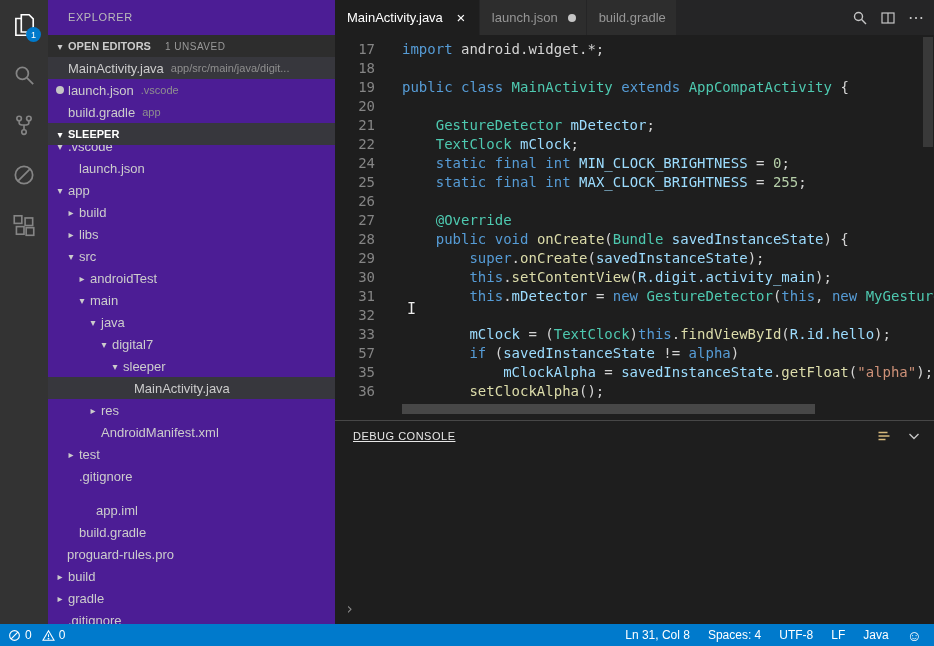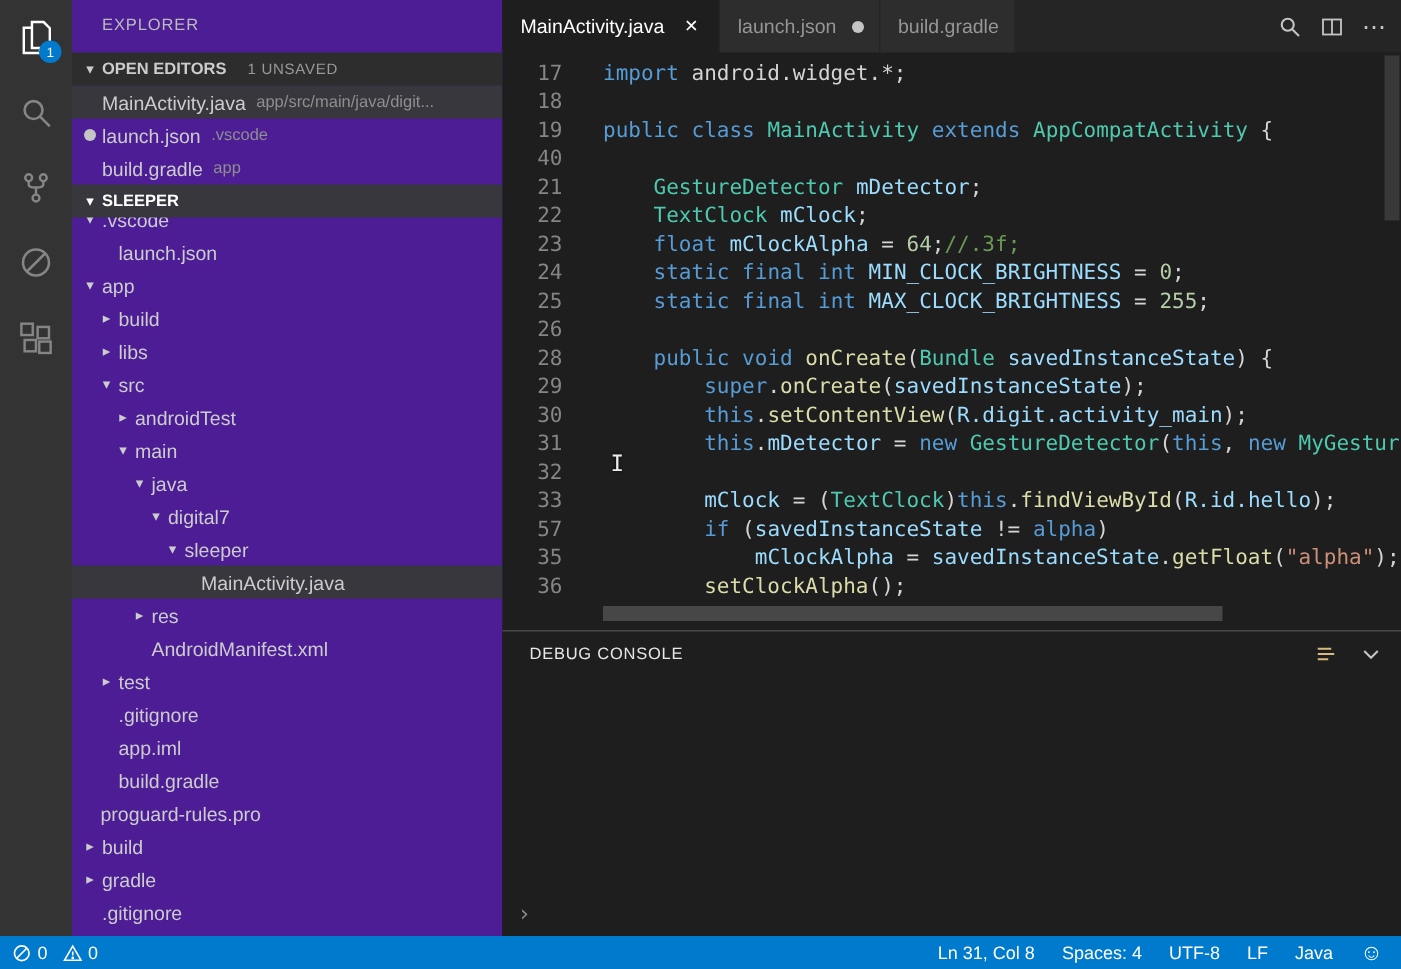--- a/index.html
+++ b/index.html
@@ -48,21 +48,21 @@
   .lc { padding-left:27px; color:#d4d4d4; }
   .kw{color:#569cd6} .ty{color:#4ec9b0} .fn{color:#dcdcaa} .va{color:#9cdcfe}
   .nu{color:#b5cea8} .co{color:#6a9955} .st{color:#ce9178} .pl{color:#d4d4d4}
   .hscroll { position:absolute; left:67px; bottom:6px; width:413px; height:10px; background:rgba(121,121,121,0.45); cursor:pointer; }
   .vscroll { position:absolute; right:1px; top:2px; width:10px; height:110px; background:rgba(121,121,121,0.3); cursor:pointer; }
   .ibeam { position:absolute; left:72px; top:265px; color:#ececec; font-family:"DejaVu Sans Mono", monospace; font-size:15px; text-shadow:0 0 2px rgba(0,0,0,0.9); pointer-events:none; }
 
   
   .panel { height:204px; flex-shrink:0; border-top:1px solid #474747; display:flex; flex-direction:column; background:#1e1e1e; }
   .panel-header { height:30px; display:flex; align-items:center; padding:0 10px 0 18px; flex-shrink:0; }
-  .panel-title { font-size:11px; color:#e7e7e7; letter-spacing:0.5px; cursor:pointer; }
+  .panel-title { font-size:11px; color:#e7e7e7; letter-spacing:0.5px; cursor:pointer;text-decoration:underline; }
   .panel-actions { margin-left:auto; display:flex; align-items:center; gap:10px; }
   .pa-icon { width:20px; height:20px; display:flex; align-items:center; justify-content:center; color:#c5c5c5; cursor:pointer; }
   .pa-icon.warm { color:#d7ba7d; }
   .panel-body { flex:1; position:relative; cursor:text; }
   .prompt { position:absolute; left:10px; bottom:6px; color:#8a8a8a; font-family:"DejaVu Sans Mono", monospace; font-size:15px; }
 
   
   .statusbar { height:22px; background:#007acc; color:#ffffff; display:flex; align-items:center; font-size:12px; flex-shrink:0; }
   .sb-left { display:flex; align-items:center; padding-left:8px; gap:10px; }
   .sb-group { display:flex; align-items:center; gap:4px; cursor:pointer; }
@@ -202,21 +202,21 @@
             <span class="label">AndroidManifest.xml</span>
           </div>
           <div class="row tree-row" style="padding-left: 15px;">
             <span class="twist">▸</span>
             <span class="label">test</span>
           </div>
           <div class="row tree-row" style="padding-left: 15px;">
             <span class="twist"></span>
             <span class="label">.gitignore</span>
           </div>
-          <div class="row tree-row" style="padding-left: 15px;">
+          <div class="row tree-row" style="padding-left: 32px; margin-top: 12px;">
             <span class="twist"></span>
             <span class="label">app.iml</span>
           </div>
           <div class="row tree-row" style="padding-left: 15px;">
             <span class="twist"></span>
             <span class="label">build.gradle</span>
           </div>
           <div class="row tree-row" style="padding-left: 3px;">
             <span class="twist"></span>
             <span class="label">proguard-rules.pro</span>
@@ -270,27 +270,27 @@
           </span>
           <span class="ea-icon">⋯</span>
         </div>
       </div>
 
       <div class="editor">
         <div>
             <div class="code-line"><span class="ln">17</span><span class="lc"><span class="kw">import</span><span class="pl"> android.widget.*;</span></span></div>
             <div class="code-line"><span class="ln">18</span><span class="lc"></span></div>
             <div class="code-line"><span class="ln">19</span><span class="lc"><span class="kw">public</span><span class="pl"> </span><span class="kw">class</span><span class="pl"> </span><span class="ty">MainActivity</span><span class="pl"> </span><span class="kw">extends</span><span class="pl"> </span><span class="ty">AppCompatActivity</span><span class="pl"> {</span></span></div>
-            <div class="code-line"><span class="ln">40</span><span class="lc"></span></div>
+            <div class="code-line"><span class="ln">20</span><span class="lc"></span></div>
             <div class="code-line"><span class="ln">21</span><span class="lc"><span class="pl">    </span><span class="ty">GestureDetector</span><span class="pl"> </span><span class="va">mDetector</span><span class="pl">;</span></span></div>
             <div class="code-line"><span class="ln">22</span><span class="lc"><span class="pl">    </span><span class="ty">TextClock</span><span class="pl"> </span><span class="va">mClock</span><span class="pl">;</span></span></div>
-            <div class="code-line"><span class="ln">23</span><span class="lc"><span class="pl">    </span><span class="kw">float</span><span class="pl"> </span><span class="va">mClockAlpha</span><span class="pl"> = </span><span class="nu">64</span><span class="pl">;</span><span class="co">//.3f;</span></span></div>
             <div class="code-line"><span class="ln">24</span><span class="lc"><span class="pl">    </span><span class="kw">static</span><span class="pl"> </span><span class="kw">final</span><span class="pl"> </span><span class="kw">int</span><span class="pl"> </span><span class="va">MIN_CLOCK_BRIGHTNESS</span><span class="pl"> = </span><span class="nu">0</span><span class="pl">;</span></span></div>
             <div class="code-line"><span class="ln">25</span><span class="lc"><span class="pl">    </span><span class="kw">static</span><span class="pl"> </span><span class="kw">final</span><span class="pl"> </span><span class="kw">int</span><span class="pl"> </span><span class="va">MAX_CLOCK_BRIGHTNESS</span><span class="pl"> = </span><span class="nu">255</span><span class="pl">;</span></span></div>
             <div class="code-line"><span class="ln">26</span><span class="lc"></span></div>
+            <div class="code-line"><span class="ln">27</span><span class="lc"><span class="pl">    </span><span class="ty">@Override</span></span></div>
             <div class="code-line"><span class="ln">28</span><span class="lc"><span class="pl">    </span><span class="kw">public</span><span class="pl"> </span><span class="kw">void</span><span class="pl"> </span><span class="fn">onCreate</span><span class="pl">(</span><span class="ty">Bundle</span><span class="pl"> </span><span class="va">savedInstanceState</span><span class="pl">) {</span></span></div>
             <div class="code-line"><span class="ln">29</span><span class="lc"><span class="pl">        </span><span class="kw">super</span><span class="pl">.</span><span class="fn">onCreate</span><span class="pl">(</span><span class="va">savedInstanceState</span><span class="pl">);</span></span></div>
             <div class="code-line"><span class="ln">30</span><span class="lc"><span class="pl">        </span><span class="kw">this</span><span class="pl">.</span><span class="fn">setContentView</span><span class="pl">(</span><span class="va">R.digit.activity_main</span><span class="pl">);</span></span></div>
             <div class="code-line"><span class="ln">31</span><span class="lc"><span class="pl">        </span><span class="kw">this</span><span class="pl">.</span><span class="va">mDetector</span><span class="pl"> = </span><span class="kw">new</span><span class="pl"> </span><span class="ty">GestureDetector</span><span class="pl">(</span><span class="kw">this</span><span class="pl">, </span><span class="kw">new</span><span class="pl"> </span><span class="ty">MyGestureListener</span></span></div>
             <div class="code-line"><span class="ln">32</span><span class="lc"></span></div>
             <div class="code-line"><span class="ln">33</span><span class="lc"><span class="pl">        </span><span class="va">mClock</span><span class="pl"> = (</span><span class="ty">TextClock</span><span class="pl">)</span><span class="kw">this</span><span class="pl">.</span><span class="fn">findViewById</span><span class="pl">(</span><span class="va">R.id.hello</span><span class="pl">);</span></span></div>
             <div class="code-line"><span class="ln">57</span><span class="lc"><span class="pl">        </span><span class="kw">if</span><span class="pl"> (</span><span class="va">savedInstanceState</span><span class="pl"> != </span><span class="kw">alpha</span><span class="pl">)</span></span></div>
             <div class="code-line"><span class="ln">35</span><span class="lc"><span class="pl">            </span><span class="va">mClockAlpha</span><span class="pl"> = </span><span class="va">savedInstanceState</span><span class="pl">.</span><span class="fn">getFloat</span><span class="pl">(</span><span class="st">"alpha"</span><span class="pl">);</span></span></div>
             <div class="code-line"><span class="ln">36</span><span class="lc"><span class="pl">        </span><span class="fn">setClockAlpha</span><span class="pl">();</span></span></div>
           </div>

